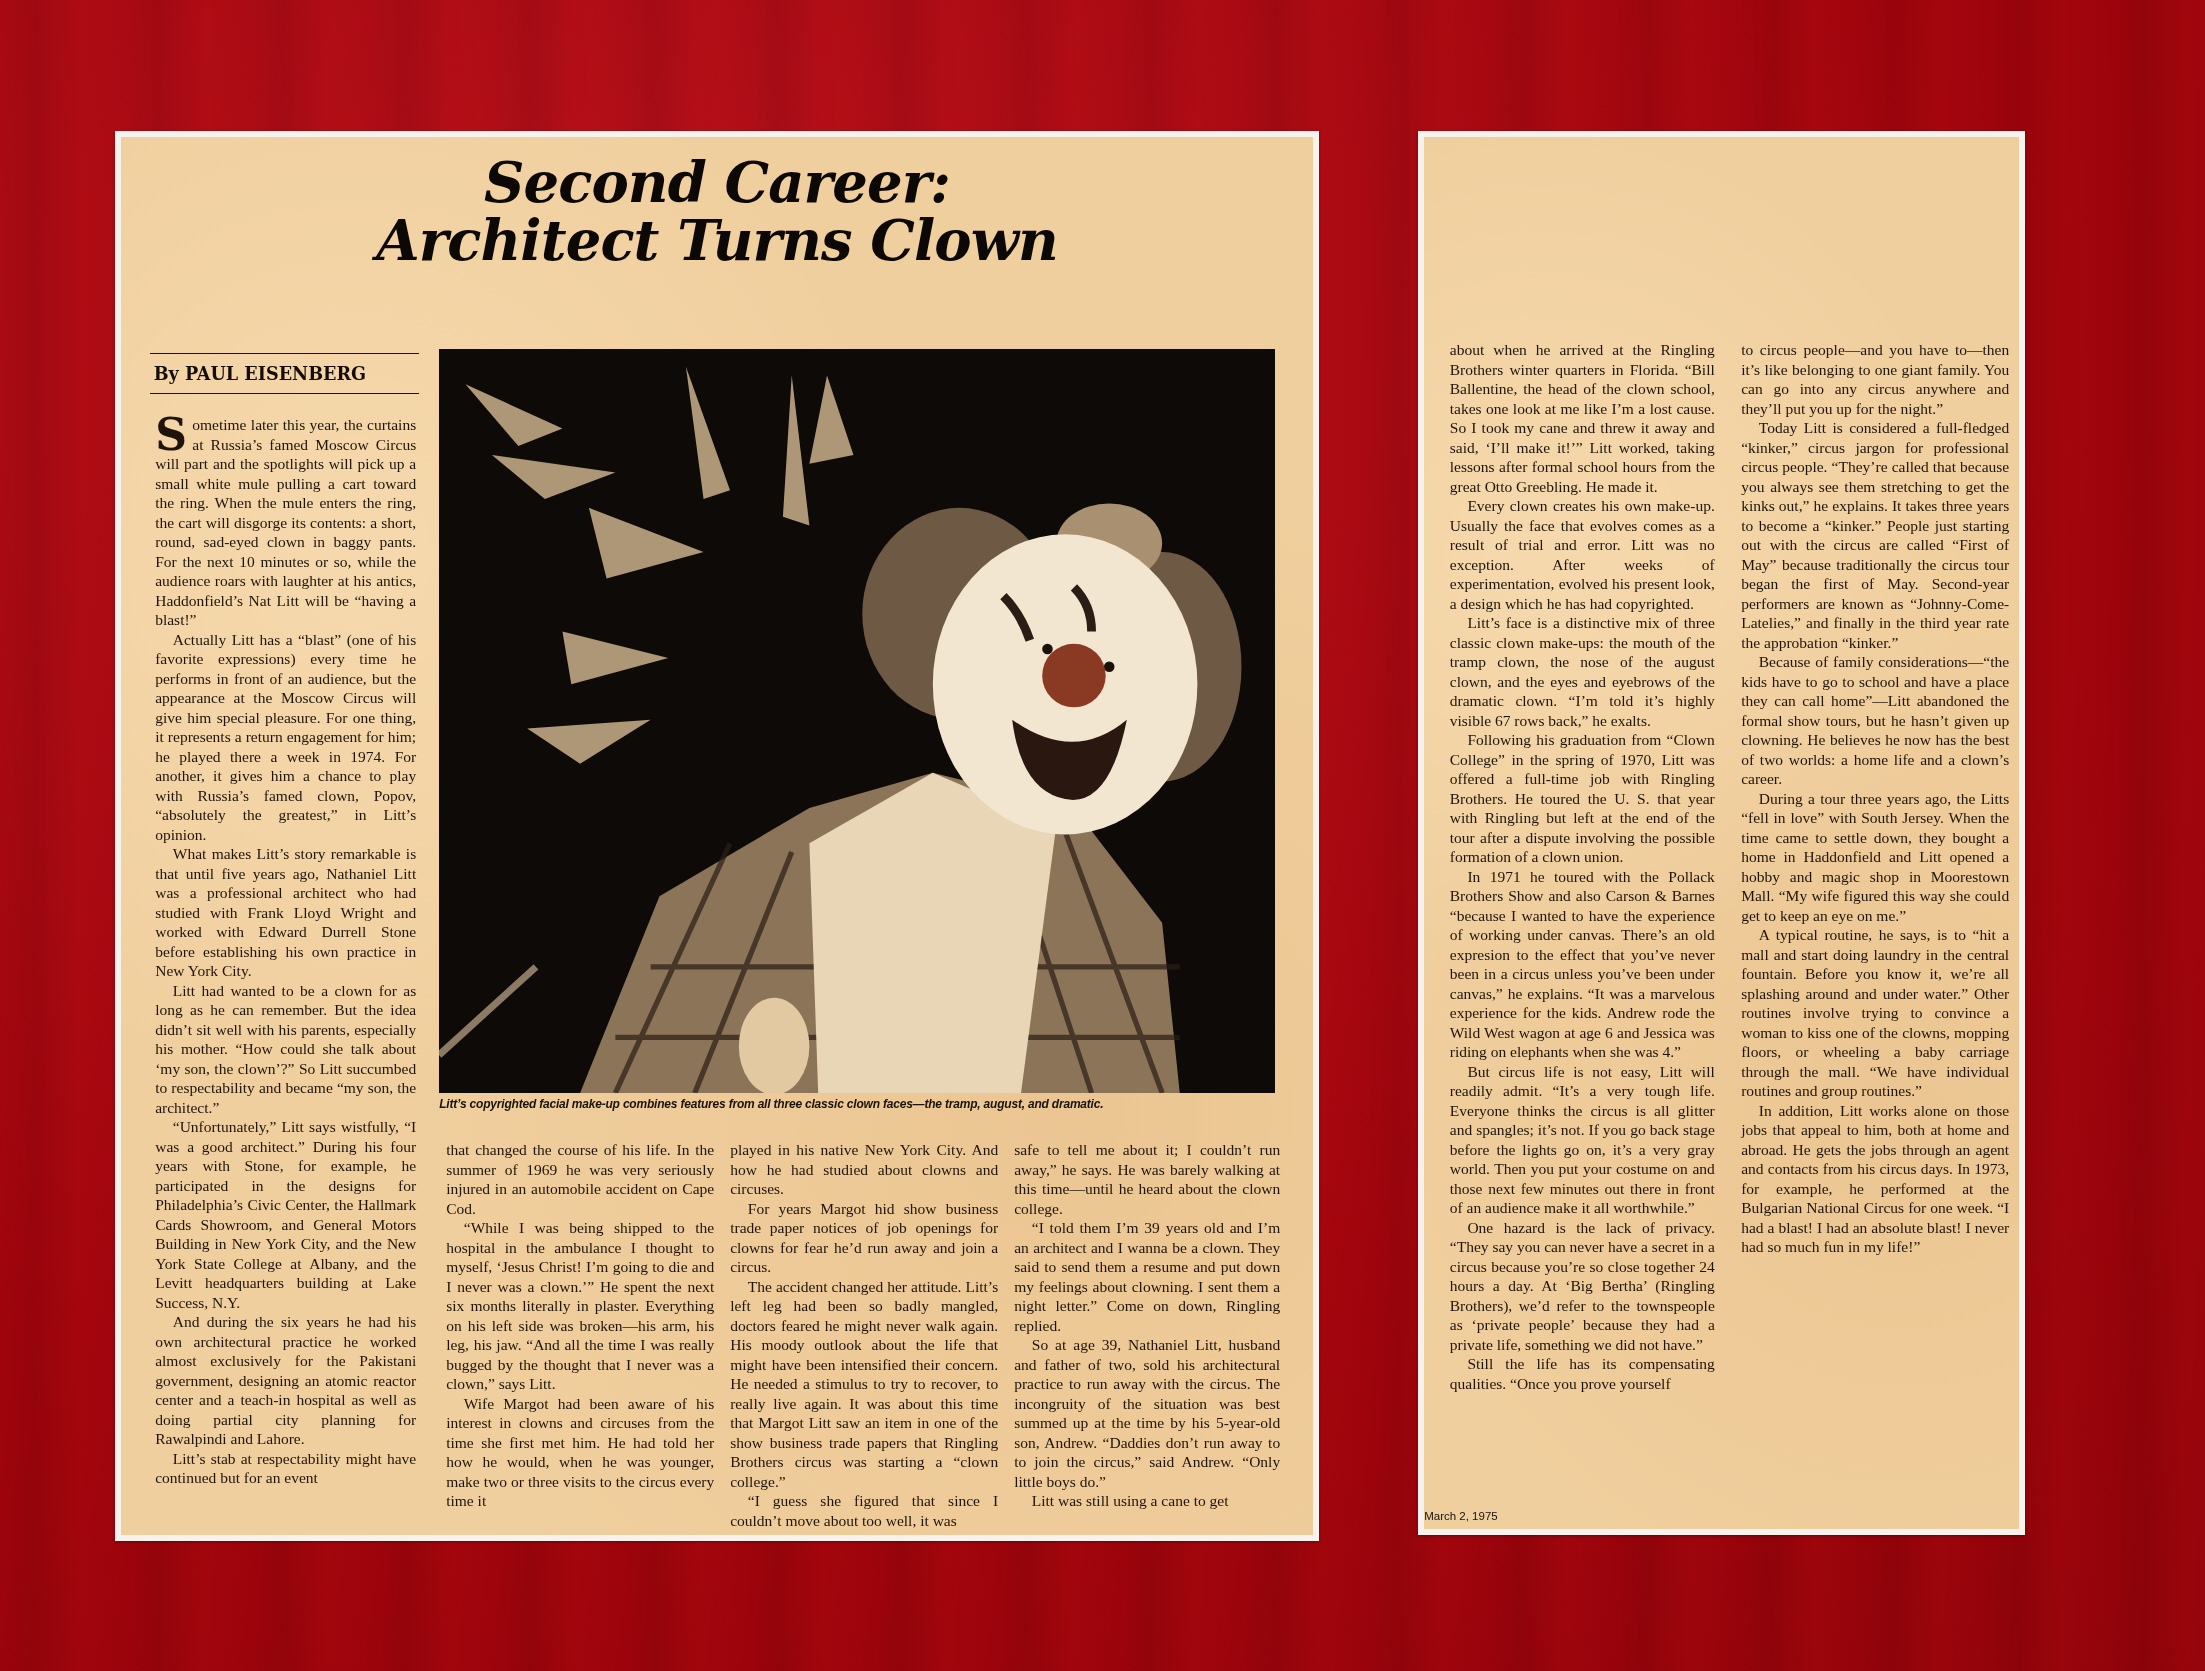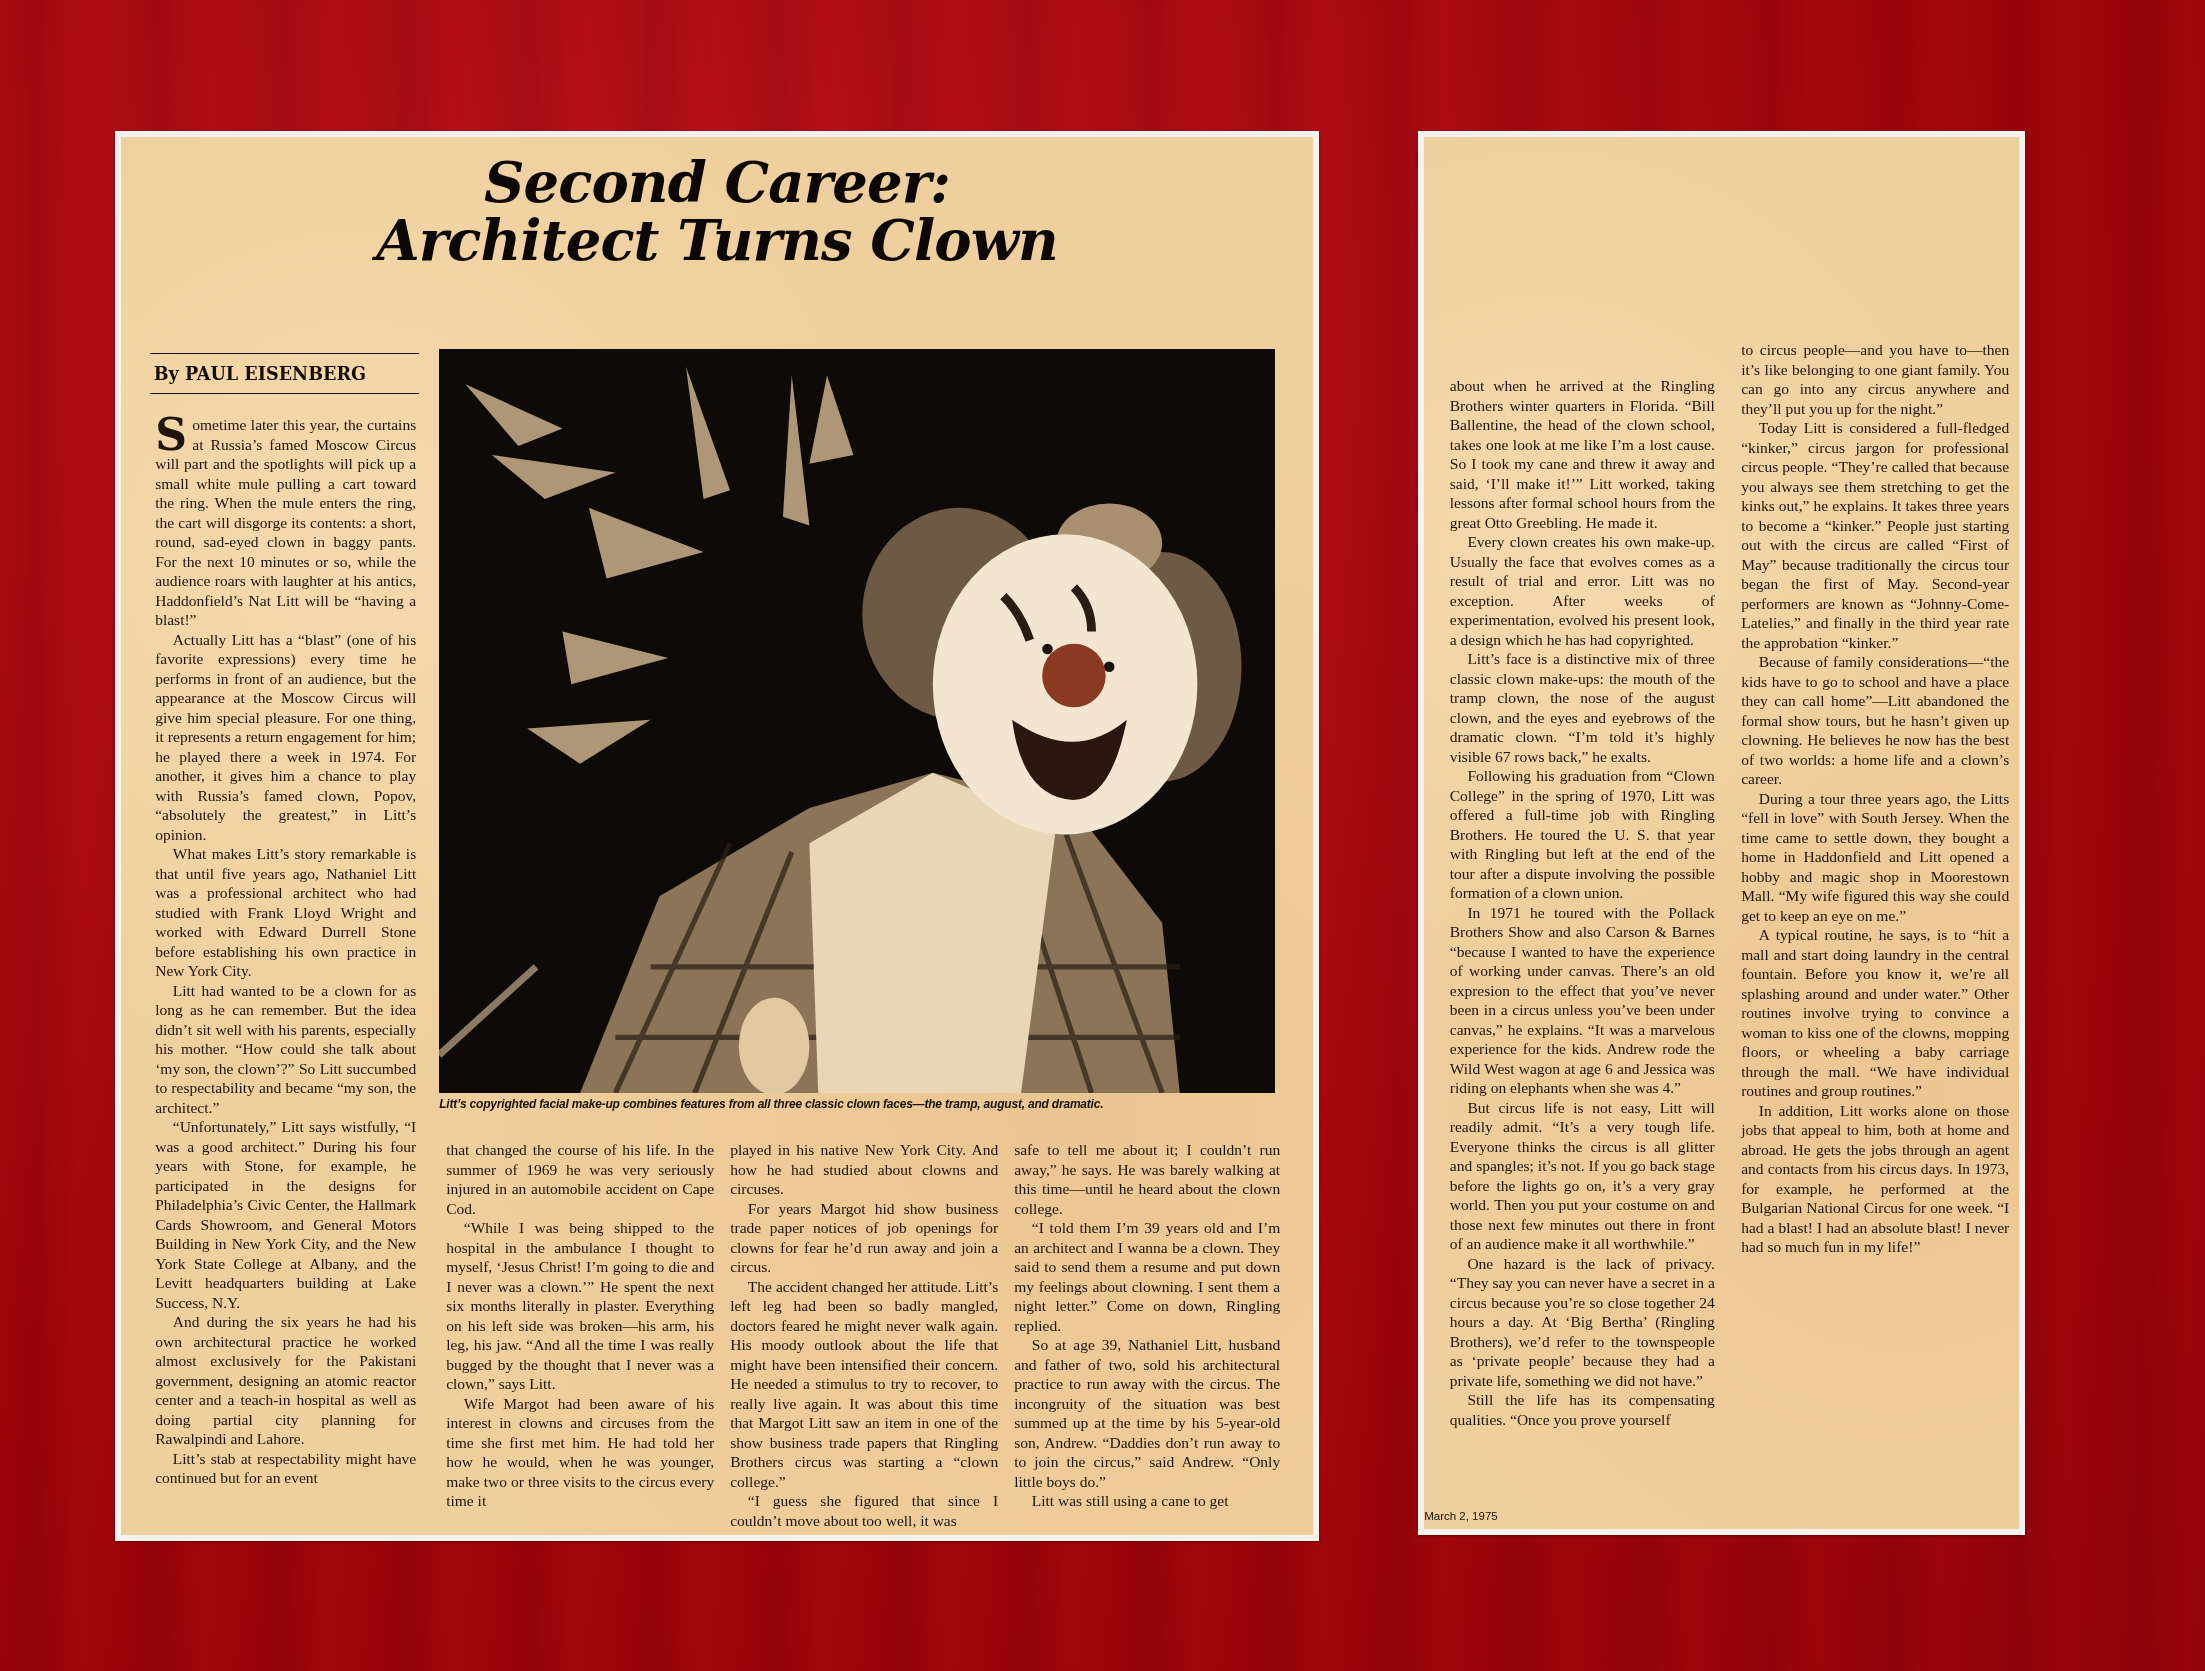--- a/index.html
+++ b/index.html
@@ -51,21 +51,21 @@
   .col p { margin: 0; text-indent: 17.6px; }
   .col p.noindent { text-indent: 0; }
   .dropcap {
     float: left; font-family: "DejaVu Serif", serif; font-weight: bold;
     font-size: 44px; line-height: 35px; margin: 1.8px 5.3px 0 0;
   }
   #col-1 { left: 34px; top: 278px; width: 261px; }
   #col-2 { left: 325px; top: 1003px; width: 268px; }
   #col-3 { left: 609px; top: 1003px; width: 268px; }
   #col-4 { left: 893px; top: 1003px; width: 266px; }
-  #col-5 { left: 25.6px; top: 203px; width: 265px; margin-top: 36px; }
+  #col-5 { left: 25.6px; top: 203px; width: 265px; }
   #col-6 { left: 317px; top: 203px; width: 268px; }
 
   .photo {
     position: absolute; left: 318px; top: 212px; width: 836px; height: 744px;
     background: #0e0a08; overflow: hidden;
   }
   .photo svg { width: 100%; height: 100%; display: block; }
   .caption {
     position: absolute; left: 318px; top: 960px; width: 847px;
     font-family: "Liberation Sans", sans-serif; font-style: italic; font-weight: bold;

